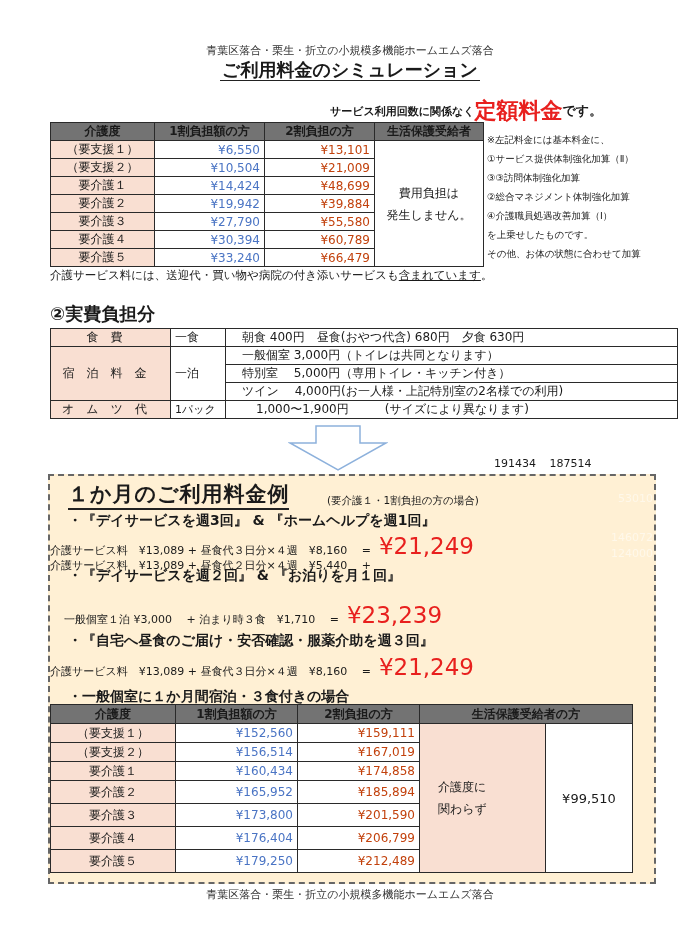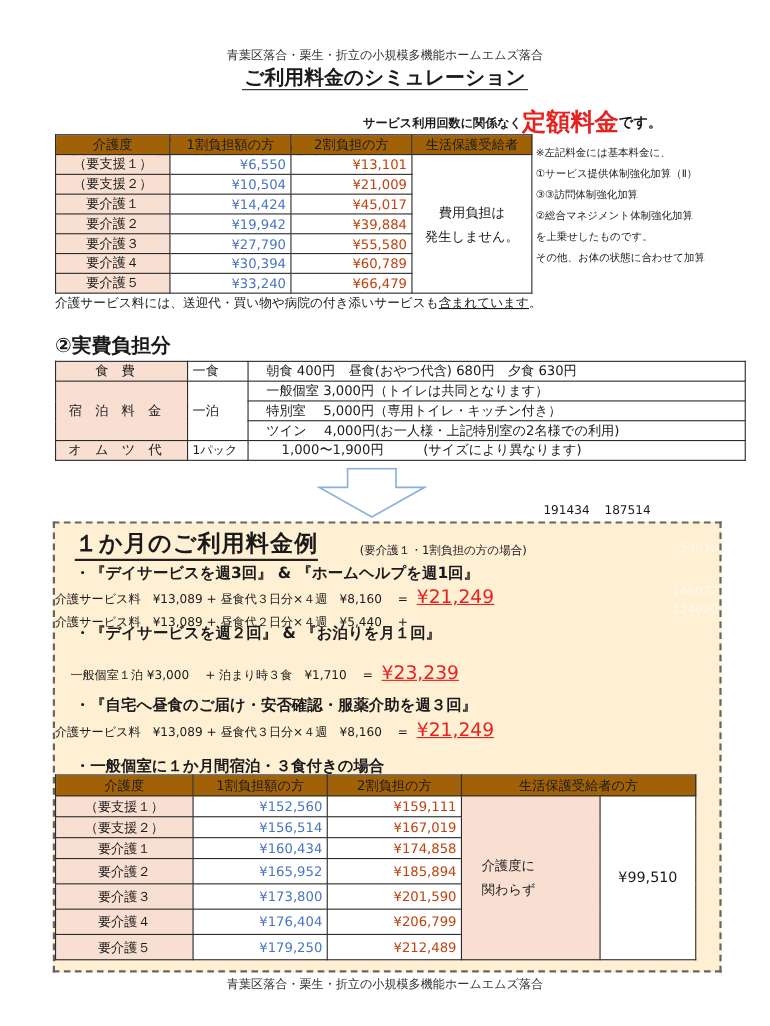--- a/index.html
+++ b/index.html
@@ -10,21 +10,21 @@
   .main-title { left: 0; width: 700px; top: 58px; text-align: center; font-size: 18px; font-weight: bold; }
   .main-title span { border-bottom: 1.5px solid #222; padding: 0 2px; }
   .sec1-title { left: 50px; top: 94px; font-size: 18px; font-weight: bold; white-space: nowrap; margin-top: 28px; }
   .sec1-title .paren { font-weight: normal; font-size: 17px; }
   .fixed-note { left: 330px; top: 96px; font-size: 11px; font-weight: bold; white-space: nowrap; }
   .fixed-note .big { color: #e8201e; font-size: 22px; font-weight: bold; vertical-align: -3px; }
   .fixed-note .desu { font-size: 13px; }
 
   table.grid { border-collapse: collapse; position: absolute; }
   table.grid td, table.grid th { border: 1.5px solid #2a2a2a; font-size: 12px; padding: 0 4px; white-space: nowrap; }
-  table.grid th { background: #a16207; font-weight: normal; text-align: center; }
+  table.grid th { background: #737373; font-weight: bold; text-align: center; }
   td.lv { background: #f9dfd2; text-align: center; }
   td.blue { color: #4a74c4; text-align: right; background: #fff; font-size: 13px; }
   td.green { color: #c2410c; text-align: right; background: #fff; font-size: 13px; }
   td.white { background: #fff; }
 
   #t1 { left: 50px; top: 122px; width: 434px; }
   #t1 td, #t1 th { height: 17px; }
   .welfare-msg { text-align: center; font-size: 13px; line-height: 22px; }
 
   .side-notes { left: 487px; top: 130px; font-size: 9.5px; line-height: 19px; color: #222; }
@@ -40,21 +40,21 @@
 
   .arrow { left: 288px; top: 425px; }
   .codes { left: 494px; top: 457px; font-size: 11px; word-spacing: 10px; }
 
   .example-box { left: 48px; top: 474px; width: 608px; height: 410px; background: #fff0d4; border: 2px dashed #666; }
   .ex-title { left: 68px; top: 480px; font-size: 21px; font-weight: bold; border-bottom: 2px solid #222; letter-spacing: 1px; }
   .ex-cond { left: 327px; top: 494px; font-size: 10.5px; }
   .ghost { color: #fff8ea; font-size: 11px; }
   .case-h { font-size: 14px; font-weight: bold; white-space: nowrap; }
   .case-f { font-size: 11px; white-space: nowrap; }
-  .total { color: #e8201e; font-size: 17px; margin-left: 8px; text-decoration: underline; }
+  .total { color: #e8201e; font-size: 23px; margin-left: 8px; }
 
   #t3 { left: 50px; top: 704px; width: 583px; }
   #t3 td, #t3 th { height: 19px; }
   #t3 .tall td { height: 23px; }
   .pink-cell { background: #f9dfd2 !important; text-align: left !important; font-size: 11px; line-height: 22px; padding-left: 18px !important; }
   .footer-note { left: 0; width: 700px; top: 887px; text-align: center; font-family: "DejaVu Serif", serif; font-size: 11px; color: #333; }
 </style>
 </head>
 <body>
 
@@ -86,21 +86,21 @@
     </td>
   </tr>
   <tr>
         <td class="lv">（要支援２）</td>
         <td class="blue">¥10,504</td>
         <td class="green">¥21,009</td>
       </tr>
   <tr>
         <td class="lv">要介護１</td>
         <td class="blue">¥14,424</td>
-        <td class="green">¥45,017</td>
+        <td class="green">¥48,699</td>
       </tr>
   <tr>
         <td class="lv">要介護２</td>
         <td class="blue">¥19,942</td>
         <td class="green">¥39,884</td>
       </tr>
   <tr>
         <td class="lv">要介護３</td>
         <td class="blue">¥27,790</td>
         <td class="green">¥55,580</td>
@@ -116,20 +116,21 @@
         <td class="green">¥66,479</td>
       </tr>
 </tbody>
   </table>
 
 <div class="abs side-notes">
   <div>※左記料金には基本料金に、</div>
   <div>①サービス提供体制強化加算（Ⅱ）</div>
   <div>③③訪問体制強化加算</div>
   <div>②総合マネジメント体制強化加算</div>
+  <div>④介護職員処遇改善加算（Ⅰ）</div>
   <div>を上乗せしたものです。</div>
   <div>その他、お体の状態に合わせて加算</div>
 </div>
 
 <div class="abs incl-note">
   <span>介護サービス料には、送迎代・買い物や病院の付き添いサービスも</span><u>含まれています</u><span>。</span>
 </div>
 
 <div class="abs sec2-title">②実費負担分</div>
 <table class="grid" id="t2">

